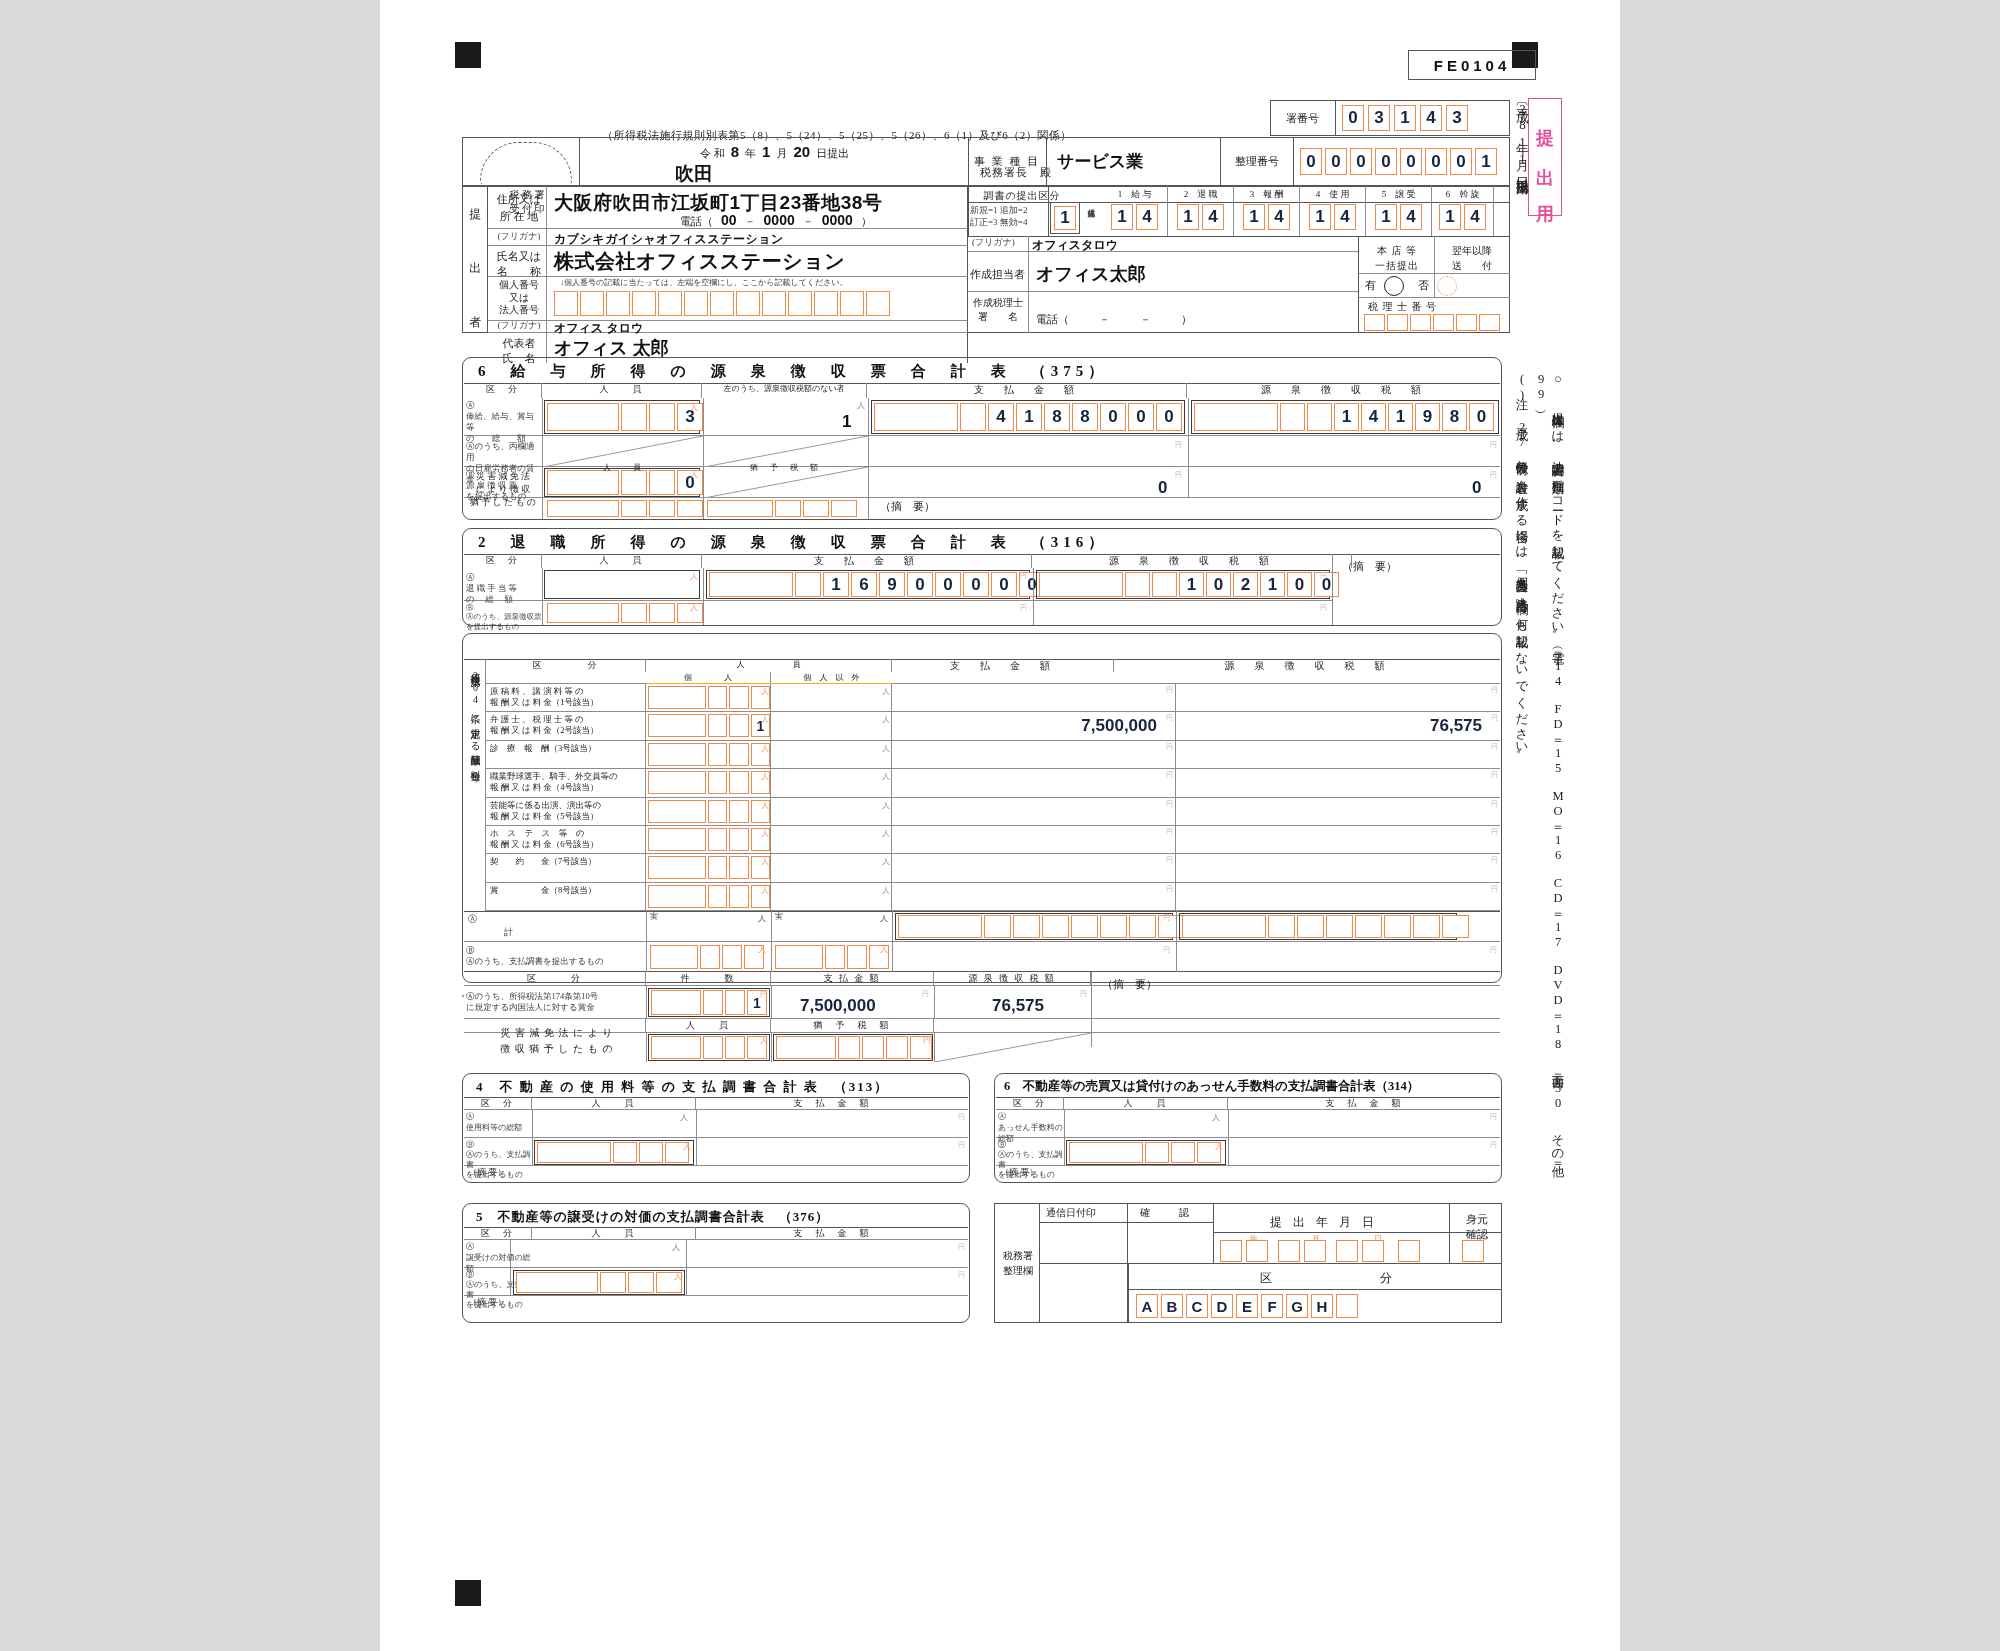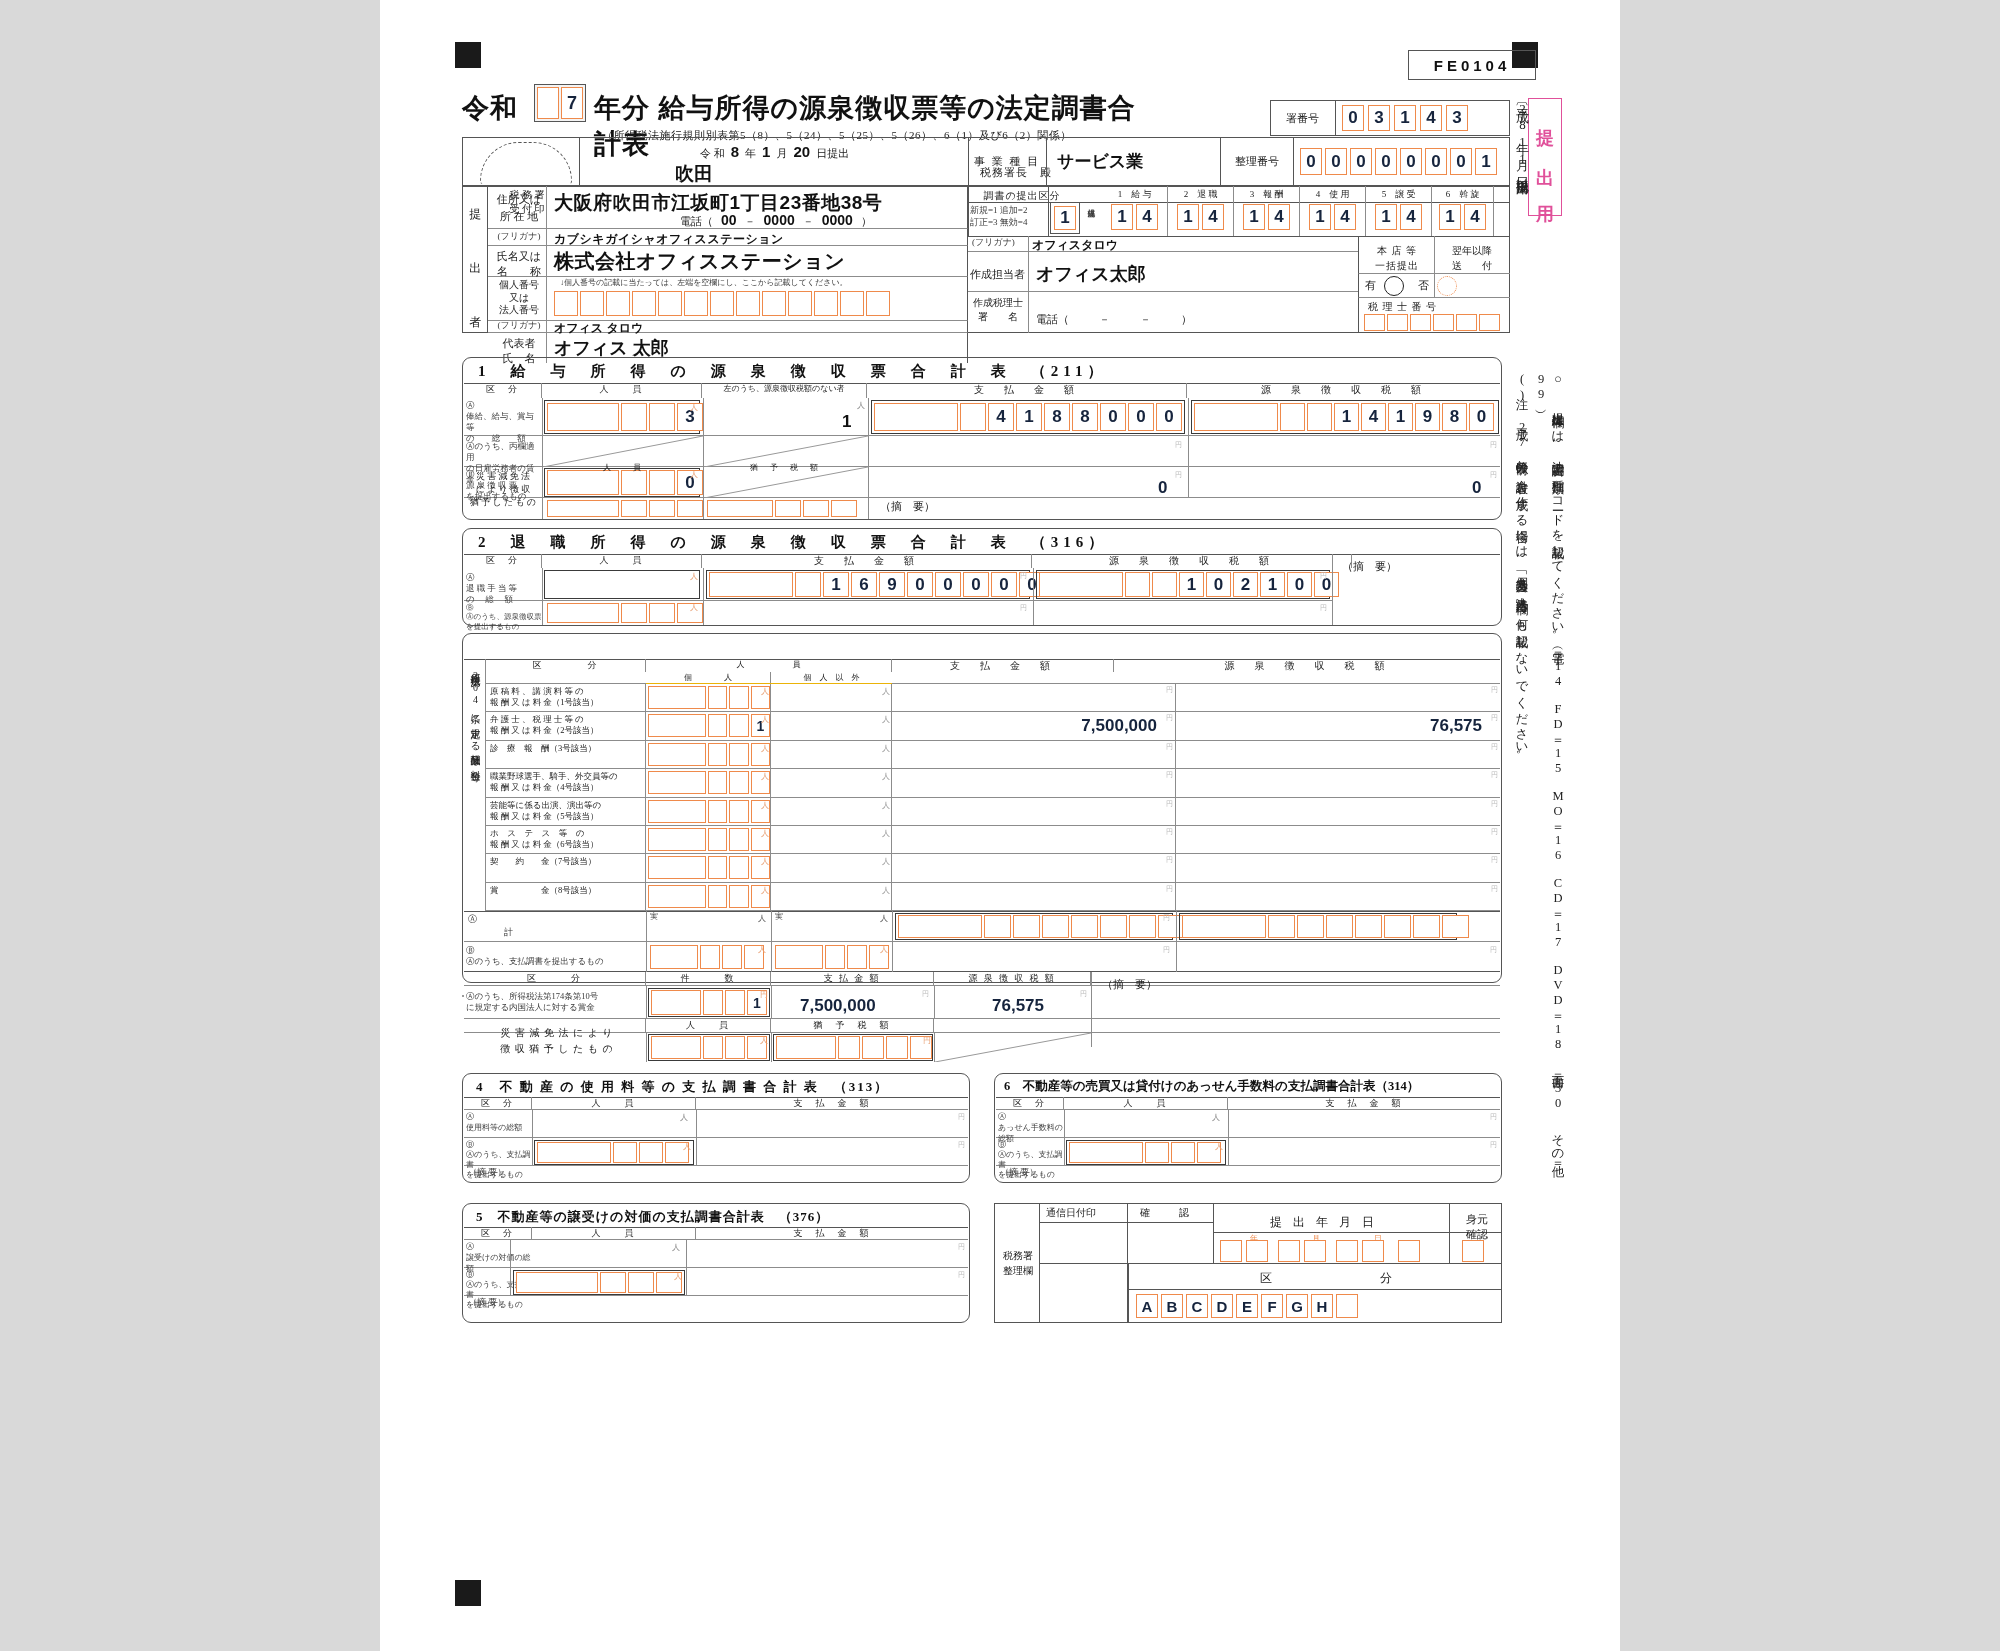--- a/index.html
+++ b/index.html
@@ -74,27 +74,20 @@
 <div id="page">
 
   <div class="reg" style="left:75px;top:42px;"></div>
   <div class="reg" style="left:1132px;top:42px;"></div>
   <div class="reg" style="left:75px;top:1580px;"></div>
 
   <div class="abs blk" style="left:1028px;top:50px;width:128px;height:30px;display:flex;align-items:center;justify-content:center;">
     <span class="ent" style="font-size:15px;letter-spacing:4px;">FE0104</span>
   </div>
 
-  <div class="abs" style="left:82px;top:88px;width:700px;height:40px;display:flex;align-items:center;">
-    <span class="title-big">令和</span>
-    <span class="abs blk" style="left:72px;top:-4px;width:52px;height:38px;background:#f4f4f4;"></span>
-    <span class="abs cell" style="left:75px;top:-1px;width:22px;height:32px;"></span>
-    <span class="abs cell" style="left:99px;top:-1px;width:22px;height:32px;font-size:18px;">7</span>
-    <span class="abs title-big" style="left:132px;top:2px;">年分 給与所得の源泉徴収票等の法定調書合計表</span>
-  </div>
   <div class="abs" style="left:222px;top:128px;font-size:11px;letter-spacing:0.5px;color:#222;">（所得税法施行規則別表第5（8）、5（24）、5（25）、5（26）、6（1）及び6（2）関係）</div>
 
   <div class="abs blk" style="left:890px;top:100px;width:240px;height:36px;"></div>
   <div class="abs" style="left:890px;top:100px;width:66px;height:36px;border-right:1px solid #555;box-sizing:border-box;display:flex;align-items:center;justify-content:center;">
     <span class="lbl">署番号</span>
   </div>
   <div class="abs" id="office-no-digits" style="left:962px;top:105px;display:flex;gap:4px;">
       <div class="cell" style="width: 22px; height: 26px;">0</div>
       <div class="cell" style="width: 22px; height: 26px;">3</div>
       <div class="cell" style="width: 22px; height: 26px;">1</div>
@@ -324,21 +317,21 @@
     </div>
 
   <div class="abs teishutsu" style="left:1148px;top:98px;width:34px;height:118px;display:flex;align-items:center;justify-content:center;">
     <span class="vert" style="letter-spacing:9px;">提 出 用</span>
   </div>
   <div class="abs vert" style="left:1133px;top:98px;height:260px;font-size:13px;color:#222;letter-spacing:1px;">〔平成28年1月1日以後提出用〕</div>
   <div class="abs vert" style="left:1133px;top:372px;height:800px;font-size:12.5px;color:#222;letter-spacing:1px;">(注) 平成27年分以前の合計表を作成する場合には、「個人番号又は法人番号」欄に何も記載しないでください。</div>
   <div class="abs vert" style="left:1152px;top:372px;height:810px;font-size:12.5px;color:#222;letter-spacing:1px;">○ 提出媒体欄には、法定調書の種類別にコードを記載してください。（電子＝14　FD＝15　MO＝16　CD＝17　DVD＝18　書面＝30　その他＝99）</div>
 
   <div class="abs roundbox" style="left:82px;top:357px;width:1040px;height:163px;"></div>
-  <div class="abs sec-title" style="left:98px;top:362px;">1　給　与　所　得　の　源　泉　徴　収　票　合　計　表　（211）</div>
+  <div class="abs sec-title" style="left:98px;top:362px;">6　給　与　所　得　の　源　泉　徴　収　票　合　計　表　（375）</div>
   <div class="abs" style="left:84px;top:383px;width:1036px;height:1px;background:#555;"></div>
 
   <div class="abs" style="left:84px;top:383px;width:1036px;height:15px;display:flex;">
     <div style="width:78px;border-right:1px solid #8c8c8c;box-sizing:border-box;" class="colhdr2">区　分</div>
     <div style="width:160px;border-right:1px solid #8c8c8c;box-sizing:border-box;" class="colhdr2">人　　員</div>
     <div style="width:165px;border-right:1px solid #8c8c8c;box-sizing:border-box;font-size:8px;text-align:center;color:#222;">左のうち、源泉徴収税額のない者</div>
     <div style="width:320px;border-right:1px solid #8c8c8c;box-sizing:border-box;" class="colhdr">支　払　金　額</div>
     <div style="flex:1;" class="colhdr">源　泉　徴　収　税　額</div>
   </div>
 

